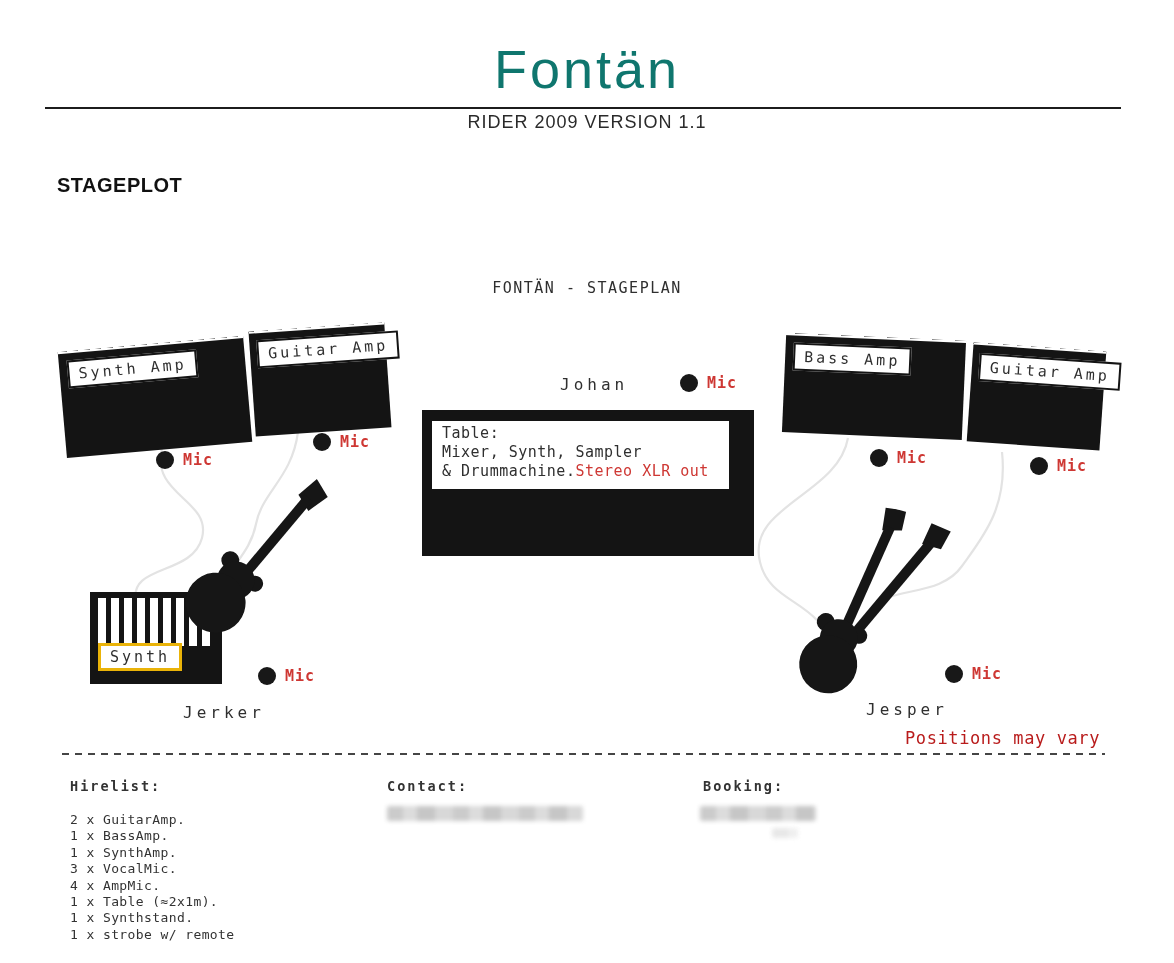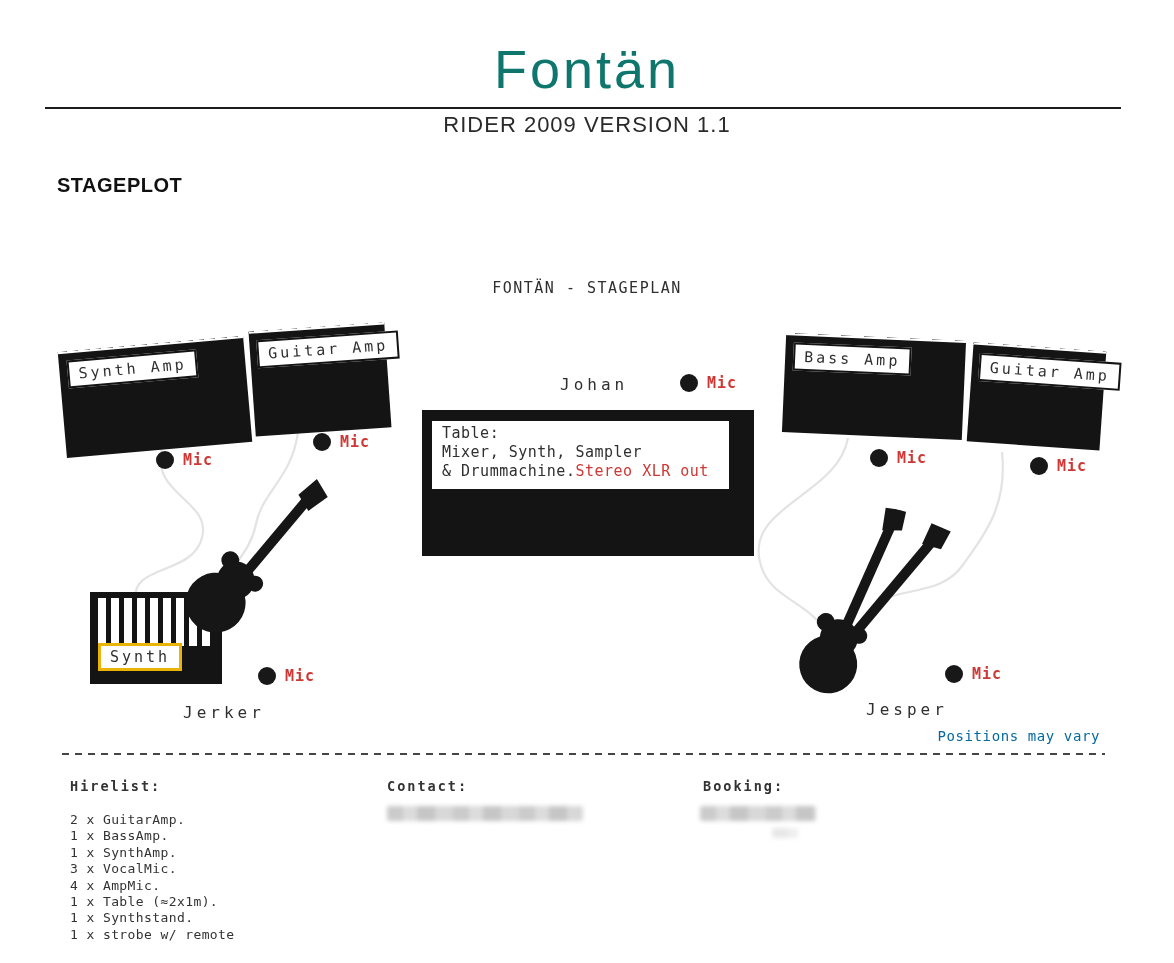--- a/index.html
+++ b/index.html
@@ -4,21 +4,21 @@
 <style>
   html,body{margin:0;padding:0;background:#fff;}
   .page{position:relative;width:1174px;height:963px;background:#fff;overflow:hidden;
         font-family:"DejaVu Sans Mono",monospace;color:#3a3a3a;}
   
   .title{position:absolute;left:0;top:38px;width:1174px;text-align:center;
          font-family:"Liberation Sans",sans-serif;font-weight:300;font-size:54px;
          letter-spacing:3px;color:#0f766e;}
   .title-rule{position:absolute;left:45px;top:107px;width:1076px;height:2px;background:#1c1c1c;}
   .subtitle{position:absolute;left:0;top:112px;width:1174px;text-align:center;
-            font-family:"Liberation Sans",sans-serif;font-weight:300;font-size:22px;
+            font-family:"Liberation Sans",sans-serif;font-weight:300;font-size:18px;
             letter-spacing:1px;color:#2a2a2a;}
   .section-heading{position:absolute;left:57px;top:174px;
             font-family:"Liberation Sans",sans-serif;font-weight:700;font-size:20px;
             letter-spacing:0.5px;color:#111;}
   
   .stage-title{position:absolute;left:0;top:279px;width:1174px;text-align:center;
                font-size:15px;letter-spacing:1.5px;color:#2f2f2f;}
   .cables{position:absolute;left:0;top:0;width:1174px;height:963px;z-index:1;}
   .amp{position:absolute;background:#141414;z-index:2;
        box-shadow:inset 0 5px 0 -3px #fff;}
@@ -35,22 +35,22 @@
                background:#fff;padding:3px 0 4px 10px;
                font-size:15px;letter-spacing:0.5px;line-height:19px;color:#2f2f2f;}
   .red{color:#ce3733;}
   .keyboard{position:absolute;left:90px;top:592px;width:132px;height:92px;
             background:#141414;z-index:2;}
   .keys{position:absolute;left:8px;right:8px;top:6px;height:48px;
         background:repeating-linear-gradient(90deg,#fff 0 8px,#141414 8px 13px);}
   .synth-plate{position:absolute;left:8px;bottom:13px;font-size:15px;letter-spacing:3px;
                background:#fff;border:3px solid #eab308;color:#2f2f2f;padding:2px 9px;}
   .guitar{position:absolute;z-index:2;}
-  .footnote{position:absolute;right:74px;top:728px;font-size:14px;letter-spacing:0.6px;
-            color:#0369a1;z-index:3;}
+  .footnote{position:absolute;right:74px;top:728px;font-size:17px;letter-spacing:0.6px;
+            color:#b91c1c;z-index:3;}
   .dashline{position:absolute;left:62px;top:753px;width:1043px;height:2px;
             background:repeating-linear-gradient(90deg,#454545 0 7px,transparent 7px 13px);}
   
   .col-heading{position:absolute;font-size:13.5px;font-weight:600;letter-spacing:2px;color:#333;}
   .hirelist{position:absolute;left:70px;top:812px;font-size:13px;letter-spacing:0.4px;
             line-height:16.4px;color:#333;}
   .blur-block{position:absolute;height:15px;border-radius:2px;filter:blur(2px);
       background:repeating-linear-gradient(90deg,#cbcbcb 0 16px,#dcdcdc 16px 30px,#c6c6c6 30px 48px,#d8d8d8 48px 66px);}
 </style>
 </head>

